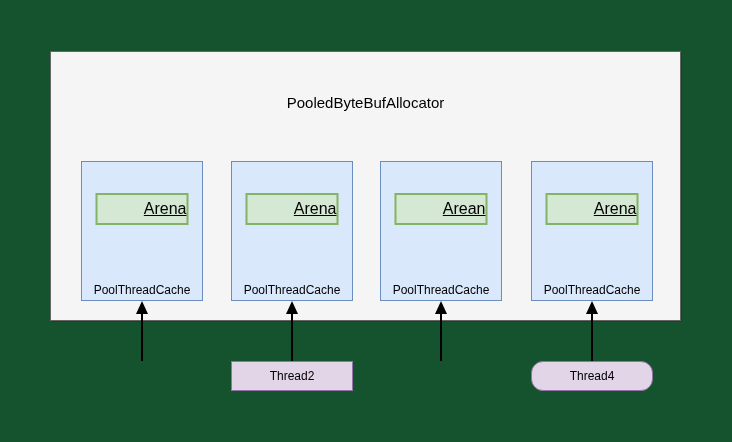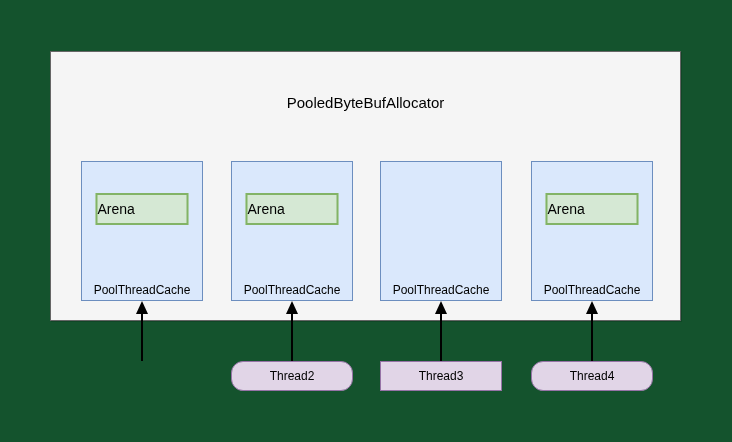--- a/index.html
+++ b/index.html
@@ -60,23 +60,24 @@
     position: absolute;
     top: 31px;
     left: 50%;
     transform: translateX(-50%);
     width: 89px;
     height: 28px;
     background: var(--arena-fill);
     border: 2px solid var(--arena-border);
     display: flex;
     align-items: center;
-    justify-content: flex-start;
-    font-size: 14px;
+    justify-content: flex-end;
+    font-size: 16px;
     white-space: nowrap;
+    text-decoration: underline;
   }
   .cache-label {
     position: absolute;
     top: 121px;
     left: 0;
     right: 0;
     text-align: center;
     font-size: 12px;
     line-height: 14px;
     white-space: nowrap;
@@ -88,21 +89,21 @@
     height: 28px;
     background: var(--thread-fill);
     border: 1px solid var(--thread-border);
     display: flex;
     align-items: center;
     justify-content: center;
     font-size: 12px;
     white-space: nowrap;
   }
   .thread-1 { left: 81px; }
-  .thread-2 { left: 231px; border-radius: 12px; }
+  .thread-2 { left: 231px; }
   .thread-3 { left: 380px; }
   .thread-4 { left: 531px; border-radius: 12px; }
   .arrow {
     position: absolute;
     top: 301px;
     width: 12px;
     height: 60px;
   }
   .arrow-1 { left: 136px; }
   .arrow-2 { left: 286px; }
@@ -140,20 +141,23 @@
   </div>
 
   <div class="cache cache-2">
     <div class="arena">
       <span>Arena</span>
     </div>
     <div class="cache-label">PoolThreadCache</div>
   </div>
 
   <div class="cache cache-3">
+    <div class="arena">
+      <span>Arean</span>
+    </div>
     <div class="cache-label">PoolThreadCache</div>
   </div>
 
   <div class="cache cache-4">
     <div class="arena">
       <span>Arena</span>
     </div>
     <div class="cache-label">PoolThreadCache</div>
   </div>
 
@@ -170,20 +174,17 @@
     <div class="arrow-line"></div>
   </div>
   <div class="arrow arrow-4">
     <div class="arrow-head"></div>
     <div class="arrow-line"></div>
   </div>
 
   <div class="thread thread-2">
     <span>Thread2</span>
   </div>
-  <div class="thread thread-3">
-    <span>Thread3</span>
-  </div>
   <div class="thread thread-4">
     <span>Thread4</span>
   </div>
 
 </div>
 
 </body></html>

